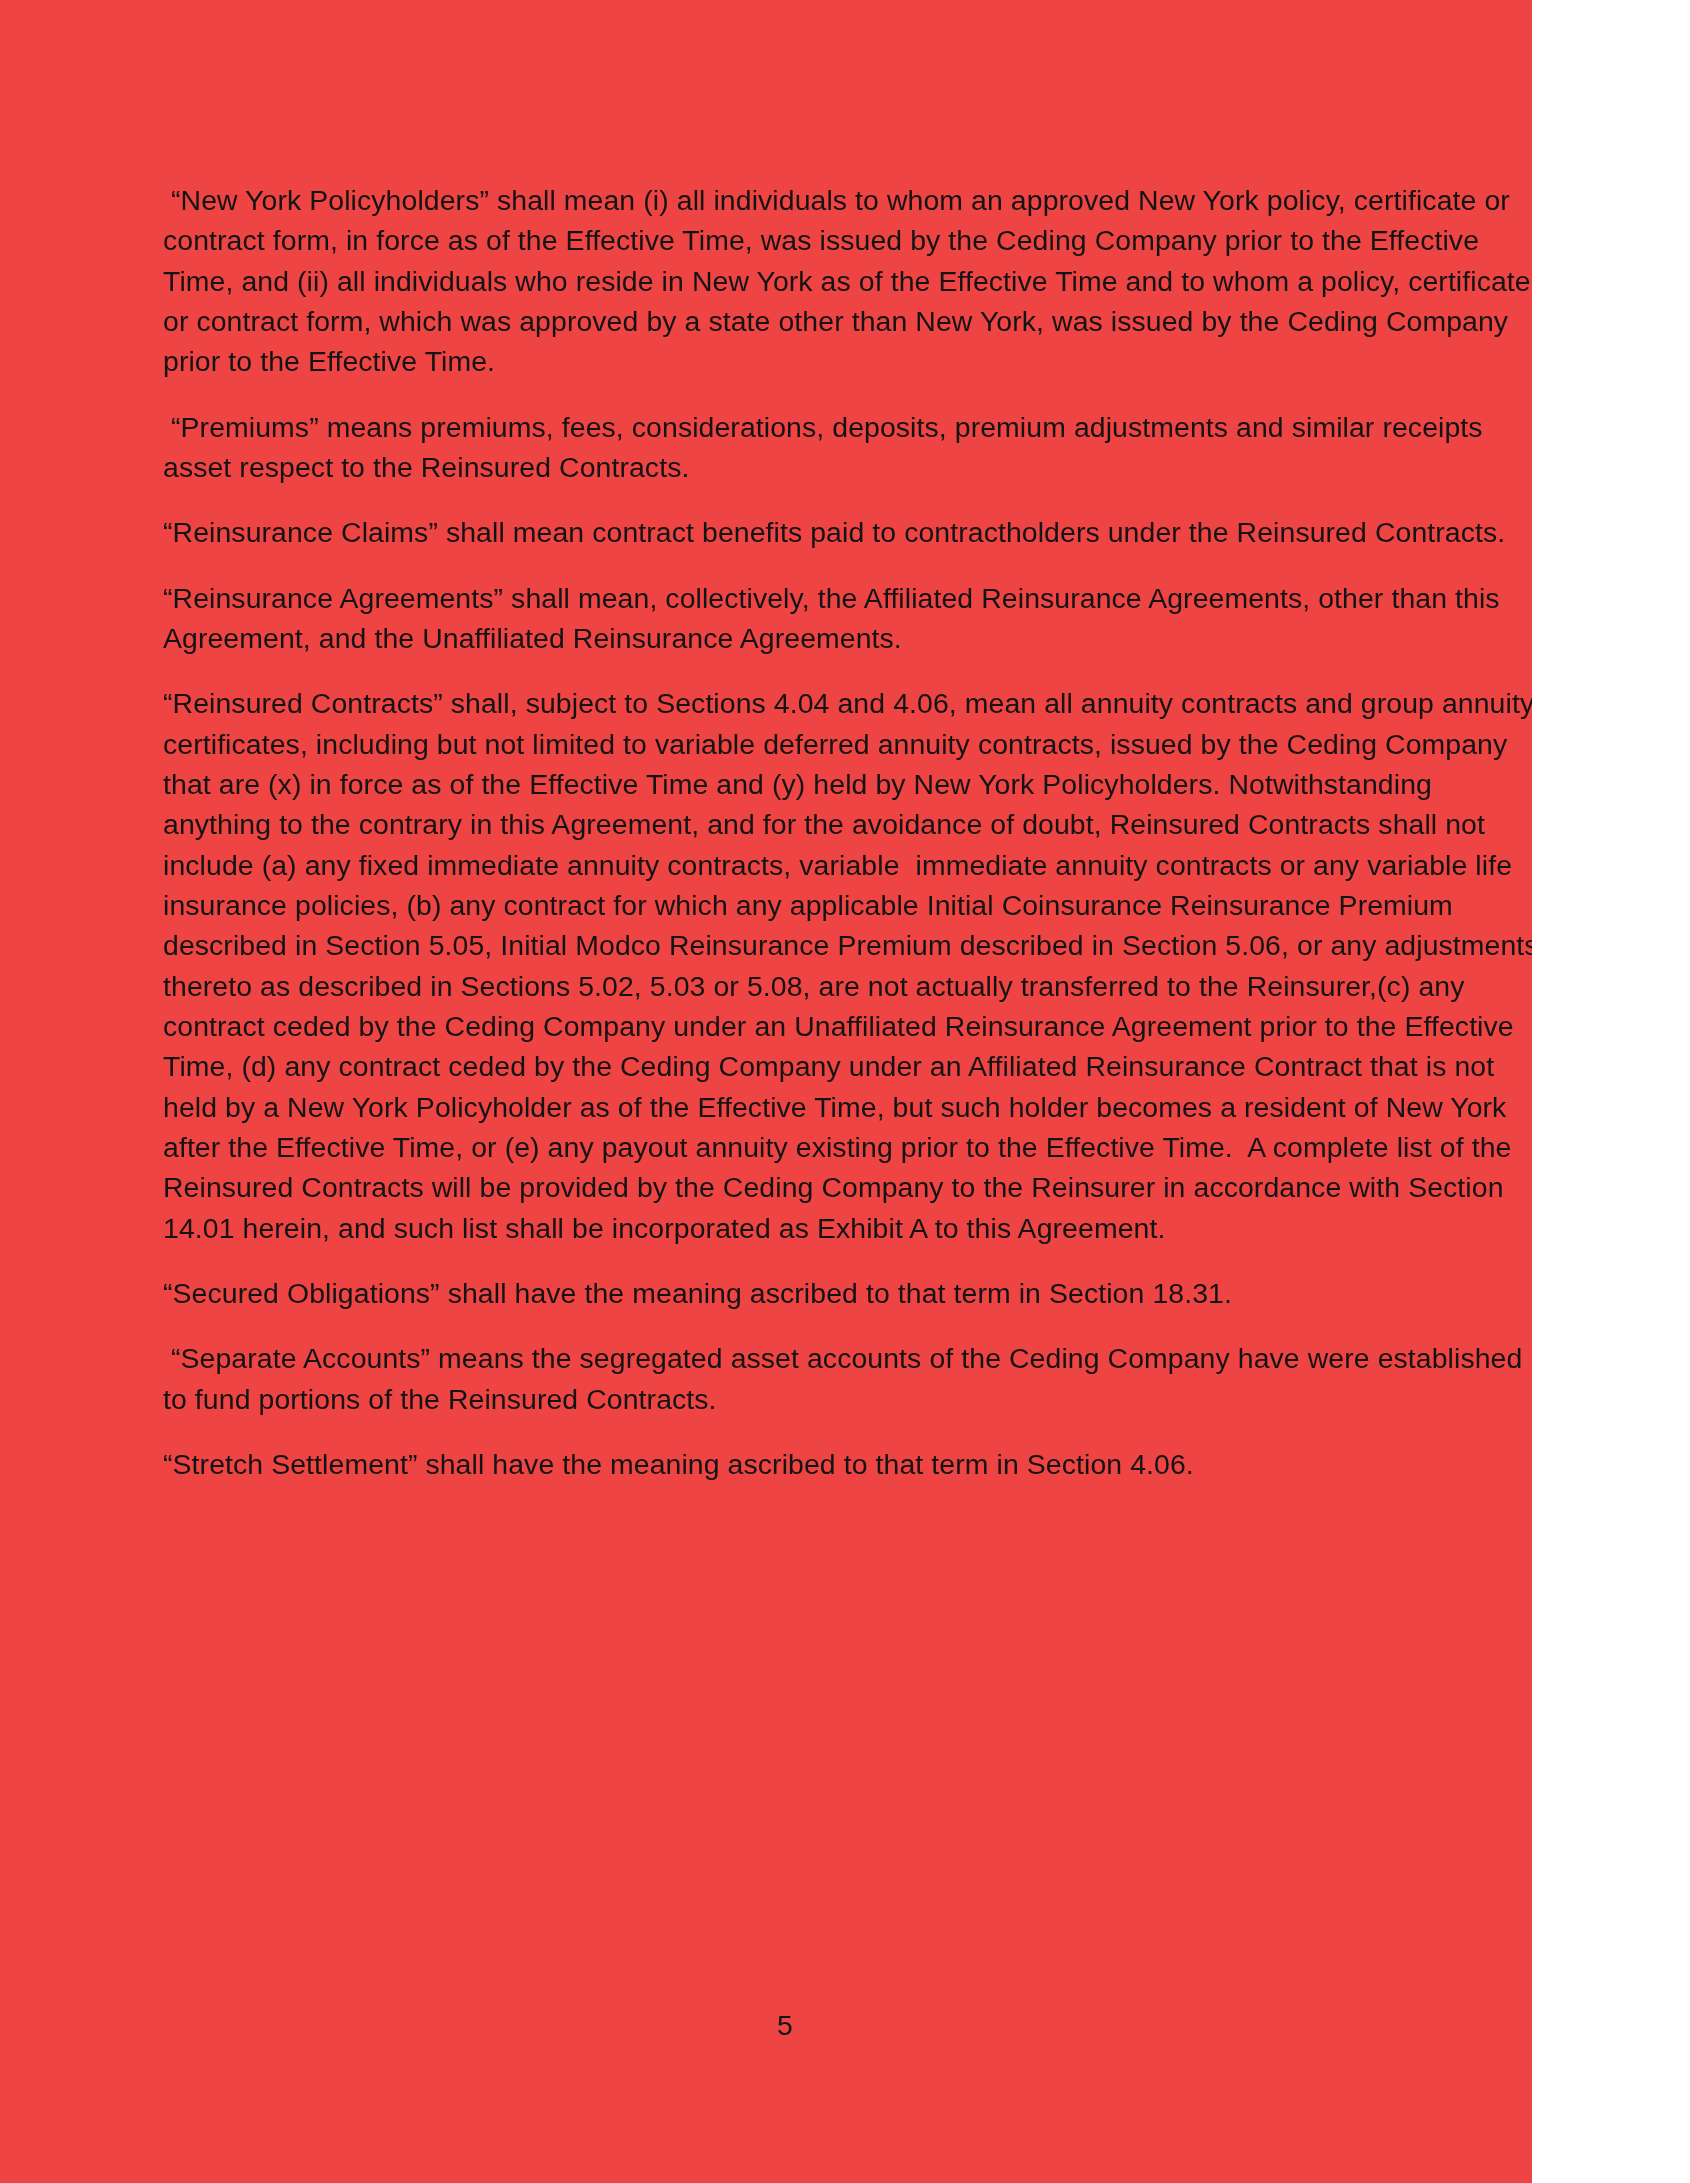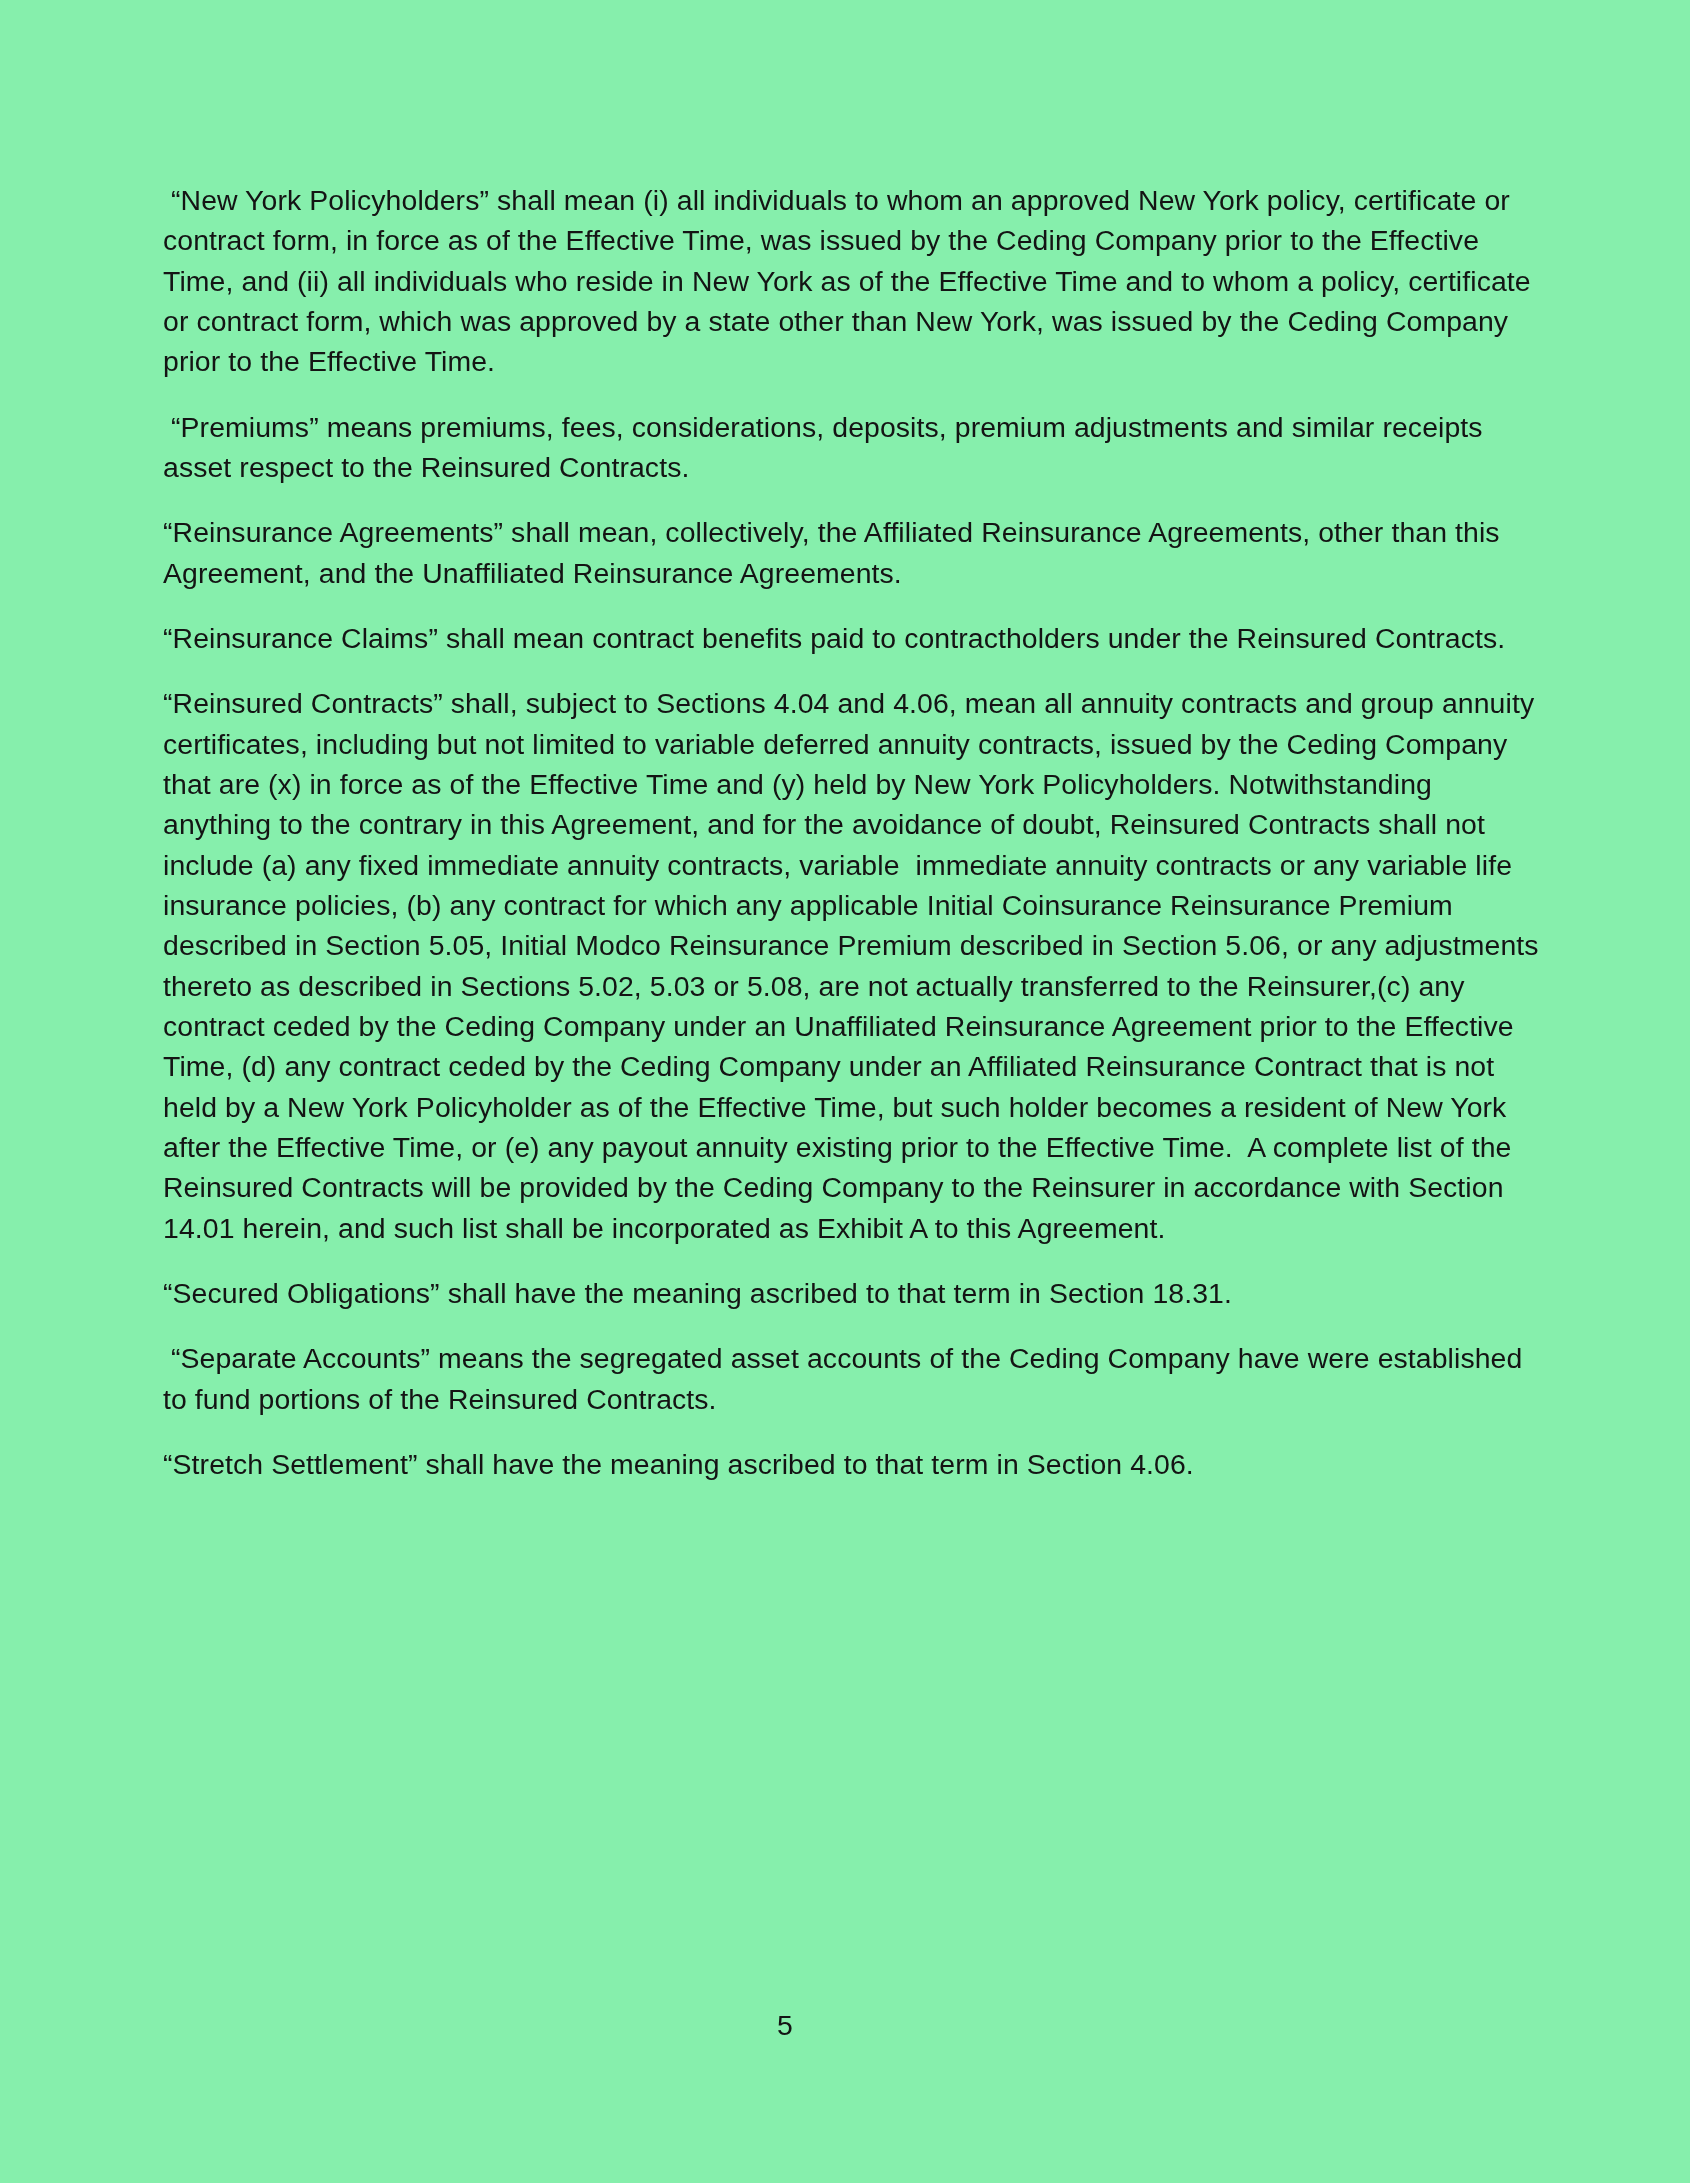--- a/index.html
+++ b/index.html
@@ -2,23 +2,23 @@
 <html style="font-size:10.6px"><head>
 <meta charset="utf-8">
 <style>
   html, body {
     margin: 0;
     padding: 0;
     background: #ffffff;
   }
   .page {
     position: relative;
-    width: 1690px;
+    width: 1532px;
     height: 2183px;
-    background: #86efac;
+    background: #ef4444;
     font-family: "Liberation Sans", "DejaVu Sans", sans-serif;
     color: #141414;
     overflow: hidden;
   }
   .content {
     position: absolute;
     left: 163px;
     top: 180px;
     width: 1379px;
   }
@@ -40,22 +40,22 @@
     line-height: 1.2;
   }
 </style>
 </head>
 <body>
 
 <div class="page">
   <div class="content">
     <p class="para"> “New York Policyholders” shall mean (i) all individuals to whom an approved New York policy, certificate or contract form, in force as of the Effective Time, was issued by the Ceding Company prior to the Effective Time, and (ii) all individuals who reside in New York as of the Effective Time and to whom a policy, certificate or contract form, which was approved by a state other than New York, was issued by the Ceding Company prior to the Effective Time.</p>
     <p class="para"> “Premiums” means premiums, fees, considerations, deposits, premium adjustments and similar receipts asset respect to the Reinsured Contracts.</p>
+    <p class="para">“Reinsurance Claims” shall mean contract benefits paid to contractholders under the Reinsured Contracts.</p>
     <p class="para">“Reinsurance Agreements” shall mean, collectively, the Affiliated Reinsurance Agreements, other than this Agreement, and the Unaffiliated Reinsurance Agreements.</p>
-    <p class="para">“Reinsurance Claims” shall mean contract benefits paid to contractholders under the Reinsured Contracts.</p>
     <p class="para">“Reinsured Contracts” shall, subject to Sections 4.04 and 4.06, mean all annuity contracts and group annuity certificates, including but not limited to variable deferred annuity contracts, issued by the Ceding Company that are (x) in force as of the Effective Time and (y) held by New York Policyholders. Notwithstanding anything to the contrary in this Agreement, and for the avoidance of doubt, Reinsured Contracts shall not include (a) any fixed immediate annuity contracts, variable  immediate annuity contracts or any variable life insurance policies, (b) any contract for which any applicable Initial Coinsurance Reinsurance Premium described in Section 5.05, Initial Modco Reinsurance Premium described in Section 5.06, or any adjustments thereto as described in Sections 5.02, 5.03 or 5.08, are not actually transferred to the Reinsurer,(c) any contract ceded by the Ceding Company under an Unaffiliated Reinsurance Agreement prior to the Effective Time, (d) any contract ceded by the Ceding Company under an Affiliated Reinsurance Contract that is not held by a New York Policyholder as of the Effective Time, but such holder becomes a resident of New York after the Effective Time, or (e) any payout annuity existing prior to the Effective Time.  A complete list of the Reinsured Contracts will be provided by the Ceding Company to the Reinsurer in accordance with Section 14.01 herein, and such list shall be incorporated as Exhibit A to this Agreement.</p>
     <p class="para">“Secured Obligations” shall have the meaning ascribed to that term in Section 18.31.</p>
     <p class="para"> “Separate Accounts” means the segregated asset accounts of the Ceding Company have were established to fund portions of the Reinsured Contracts.</p>
     <p class="para">“Stretch Settlement” shall have the meaning ascribed to that term in Section 4.06.</p>
   </div>
   <div class="page-number">5</div>
 </div>
 
 
 </body></html>

